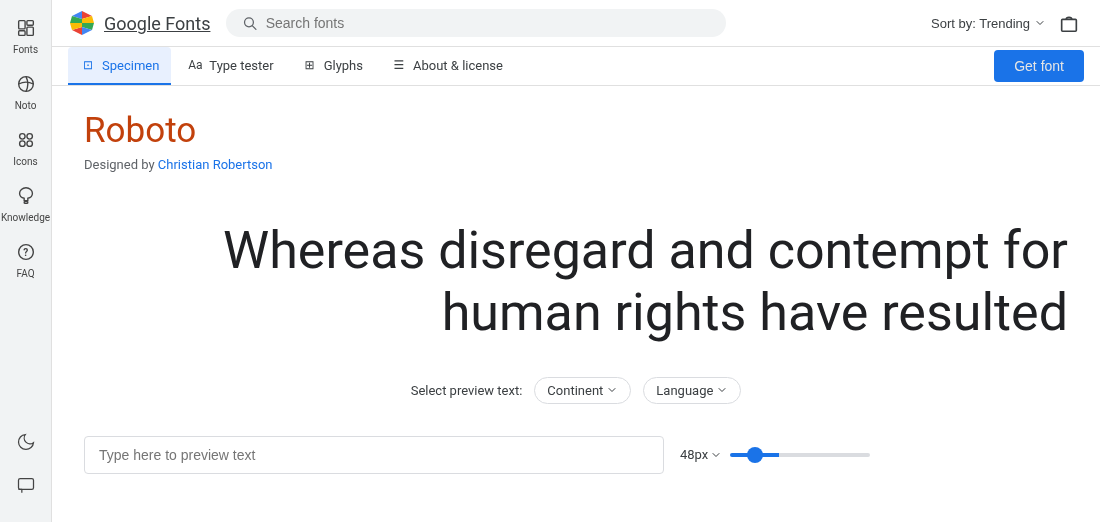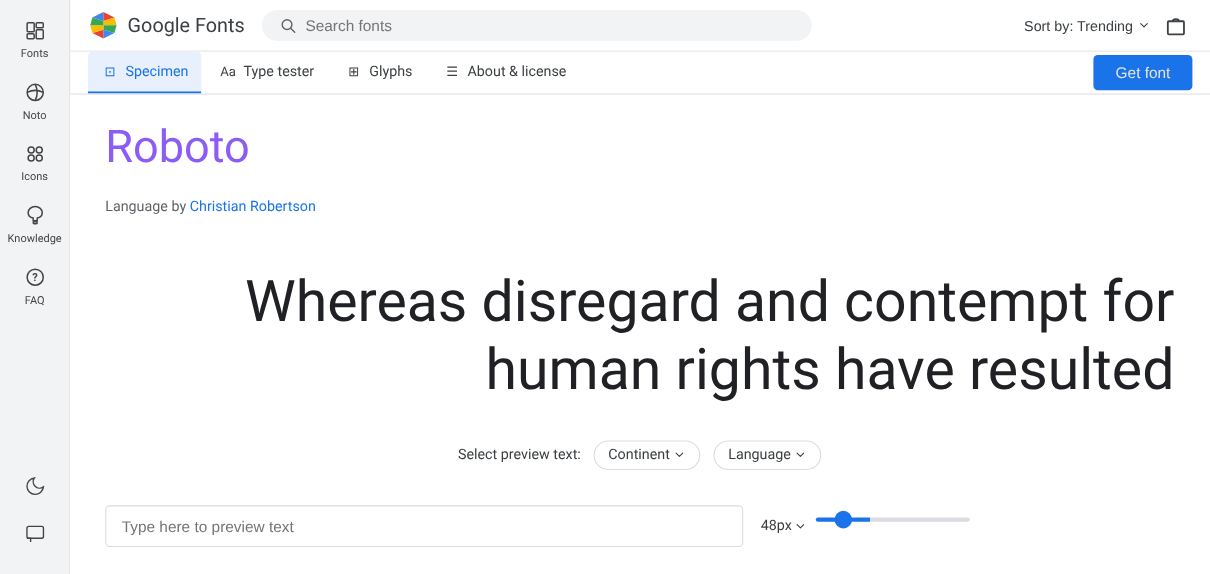--- a/index.html
+++ b/index.html
@@ -1,20 +1,20 @@
 <!DOCTYPE html>
 <html><head>
   <meta charset="utf-8">
   <style>
     * { box-sizing: border-box; margin: 0; padding: 0; }
     body { font-family: 'Roboto', Arial, sans-serif; background: #fff; display: flex; height: 522px; overflow: hidden; }
 
     
     .sidebar {
-      width: 64px;
+      width: 52px;
       background: #f1f3f4;
       display: flex;
       flex-direction: column;
       align-items: center;
       padding: 8px 0;
       flex-shrink: 0;
       border-right: 1px solid #e0e0e0;
     }
     .sidebar-item {
       display: flex;
@@ -73,20 +73,21 @@
       flex-shrink: 0;
     }
     .logo-svg {
       width: 28px;
       height: 28px;
     }
     .logo-text {
       font-size: 18px;
       color: #3c4043;
       font-weight: 400;
+      text-decoration: underline;
     }
     .search-bar {
       display: flex;
       align-items: center;
       background: #f1f3f4;
       border-radius: 24px;
       padding: 6px 16px;
       flex: 1;
       max-width: 500px;
       gap: 8px;
@@ -167,24 +168,24 @@
     }
 
     
     .content {
       flex: 1;
       overflow-y: auto;
       padding: 24px 32px;
       background: #fff;
     }
     .font-title {
-      font-size: 41px;
+      font-size: 35px;
       font-weight: 400;
-      color: #8b5cf6;
-      margin-bottom: 22px;
+      color: #c2410c;
+      margin-bottom: 6px;
     }
     .designer-line {
       font-size: 13px;
       color: #5f6368;
       margin-bottom: 24px;
     }
     .designer-link {
       color: #1a73e8;
       text-decoration: none;
       cursor: pointer;
@@ -238,21 +239,21 @@
       border: 1px solid #dadce0;
       border-radius: 4px;
       padding: 10px 14px;
       font-size: 14px;
       color: #7f1d1d;
       outline: none;
       max-width: 580px;
     }
     .size-control {
       display: flex;
-      align-items: flex-start;
+      align-items: center;
       gap: 8px;
       font-size: 13px;
       color: #3c4043;
     }
     .size-label {
       display: flex;
       align-items: center;
       gap: 2px;
     }
     .slider-wrap {
@@ -417,21 +418,21 @@
     <div class="tab">
       <span class="tab-icon">☰</span>
       <span>About &amp; license</span>
     </div>
     <button class="get-font-btn">Get font</button>
   </div>
 
   <div class="content">
     <h1 class="font-title">Roboto</h1>
     <p class="designer-line">
-      <span>Language by</span>&nbsp;<a class="designer-link">Christian Robertson</a>
+      <span>Designed by</span>&nbsp;<a class="designer-link">Christian Robertson</a>
     </p>
 
     <div class="preview-text">Whereas disregard and contempt for human rights have resulted</div>
 
     <div class="select-preview-row">
       <span class="select-label">Select preview text:</span>
       <div class="select-dropdown">
         <span>Continent</span>
         <svg width="12" height="12" viewBox="0 0 24 24" fill="none">
           <path d="M6 9 L12 15 L18 9" stroke="#3c4043" stroke-width="2" stroke-linecap="round" stroke-linejoin="round"></path>

